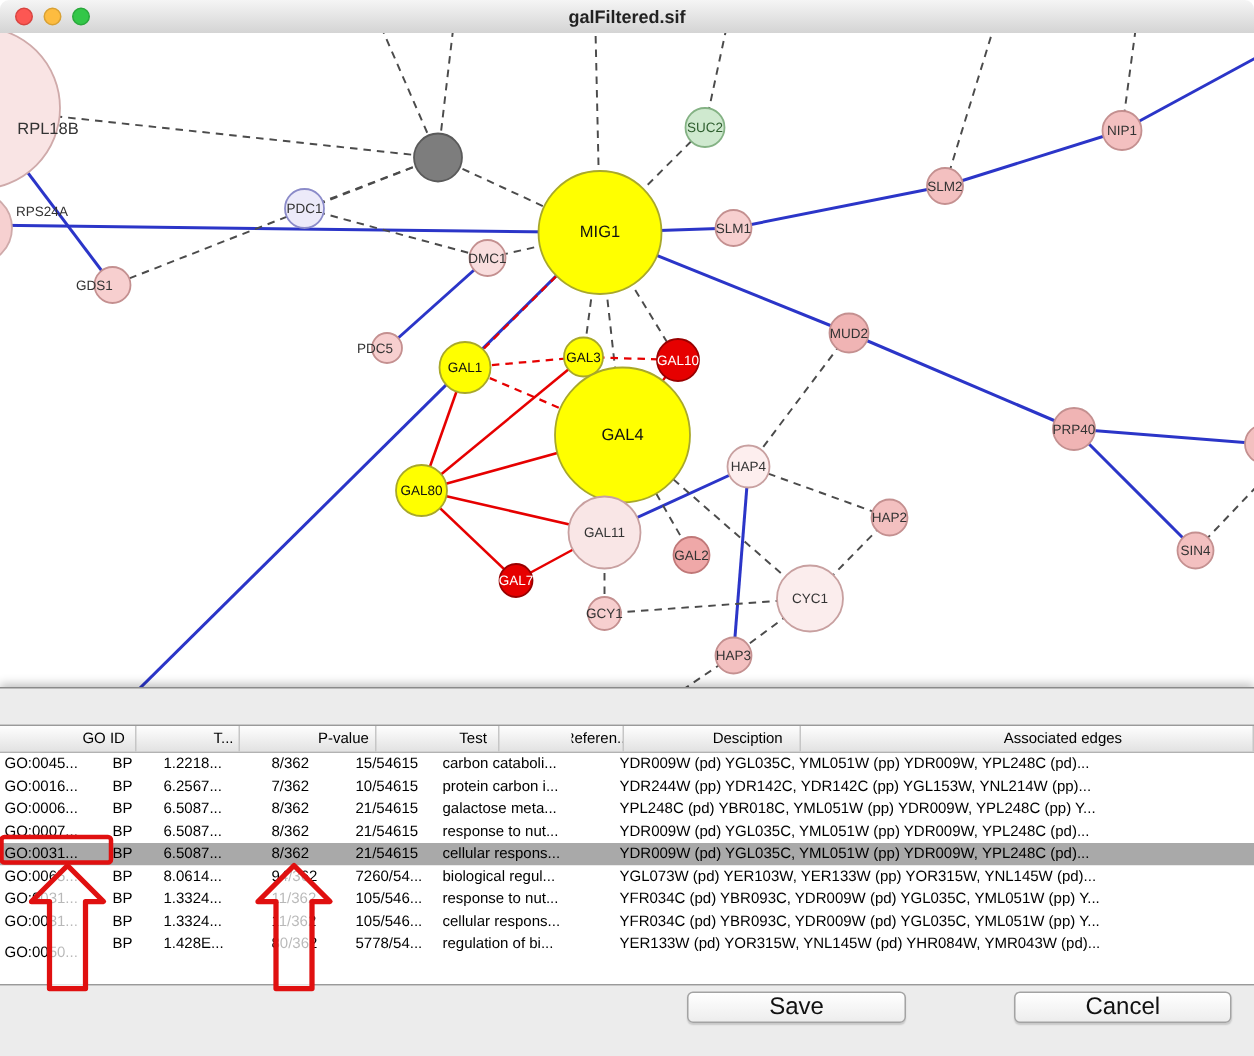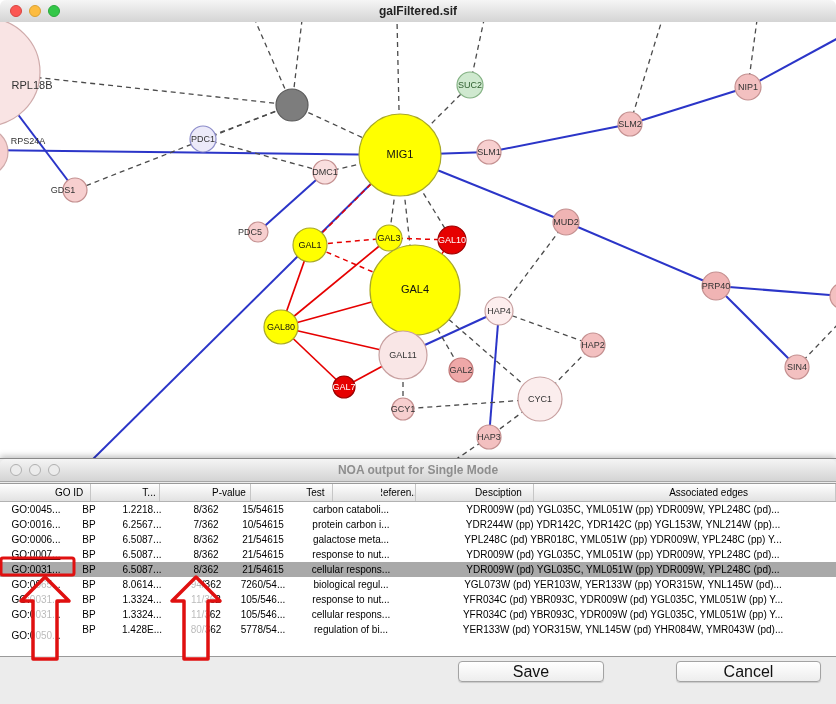--- a/index.html
+++ b/index.html
@@ -19,21 +19,21 @@
   .top .tl.p2{background:#fdbc40;border:1px solid #d9a133;}
   .top .tl.p3{background:#33c748;border:1px solid #2aa83c;}
   .bottom .tl{background:#ececec;border:1px solid #b0b0b0;}
 
   #network{position:absolute;left:0;top:22px;background:#fff;display:block;}
 
   
   .table{position:absolute;left:0;top:24px;width:836px;height:172px;background:#fff;border-top:1px solid #9a9a9a;border-bottom:1px solid #9a9a9a;overflow:hidden;font-size:10px;color:#000;}
   .thead{display:flex;height:17px;background:linear-gradient(#fefefe,#e2e2e2);border-bottom:1px solid #b2b2b2;}
   .th{box-sizing:border-box;border-right:1px solid #c6c6c6;display:flex;align-items:center;justify-content:center;overflow:hidden;white-space:nowrap;margin-left:48px;}
-  .tr{display:flex;height:15px;align-items:center;background:#fff;text-align:center;}
+  .tr{display:flex;height:15px;align-items:center;background:#fff;}
   .tr.selected{background:#a9a9a9;}
   .td{box-sizing:border-box;padding:0 3px;white-space:nowrap;overflow:hidden;}
 
   
   .btn{position:absolute;top:202px;height:21px;border:1px solid #a3a3a3;border-radius:4px;background:linear-gradient(#ffffff,#ededed);font-family:"Liberation Sans",sans-serif;font-size:16px;color:#111;box-shadow:0 1px 1px rgba(0,0,0,.15);}
   .btn.save{left:458px;width:146px;}
   .btn.cancel{left:676px;width:145px;}
 
   
   #anno{position:absolute;left:0;top:0;pointer-events:none;}
@@ -159,26 +159,20 @@
         <circle cx="403" cy="409" r="11" fill="#f7cfcf" stroke="#c49090" stroke-width="1.2"></circle>
         <text x="403" y="412" text-anchor="middle" font-size="9" fill="#333" font-family="Liberation Sans, sans-serif">GCY1</text>
         <circle cx="540" cy="399" r="22" fill="#fbeded" stroke="#c8a0a0" stroke-width="1.2"></circle>
         <text x="540" y="402" text-anchor="middle" font-size="9" fill="#333" font-family="Liberation Sans, sans-serif">CYC1</text>
         <circle cx="489" cy="437" r="12" fill="#f3c0c0" stroke="#c49090" stroke-width="1.2"></circle>
         <text x="489" y="440" text-anchor="middle" font-size="9" fill="#333" font-family="Liberation Sans, sans-serif">HAP3</text>
       </svg>
   </section>
 
   <section class="window bottom">
-    <div class="titlebar">
-      <span class="tl p1"></span>
-      <span class="tl p2"></span>
-      <span class="tl p3"></span>
-      <span class="title">NOA output for Single Mode</span>
-    </div>
 
     <div class="table" id="noa-table">
       <div class="thead" id="thead">
           <div class="th" style="width: 72px;">GO ID</div>
           <div class="th" style="width: 34px;">T...</div>
           <div class="th" style="width: 72px;">P-value</div>
           <div class="th" style="width: 56px;">Test</div>
           <div class="th" style="width: 58px;">Referen...</div>
           <div class="th" style="width: 118px;">Desciption</div>
           <div class="th" style="width: 426px;">Associated edges</div>

